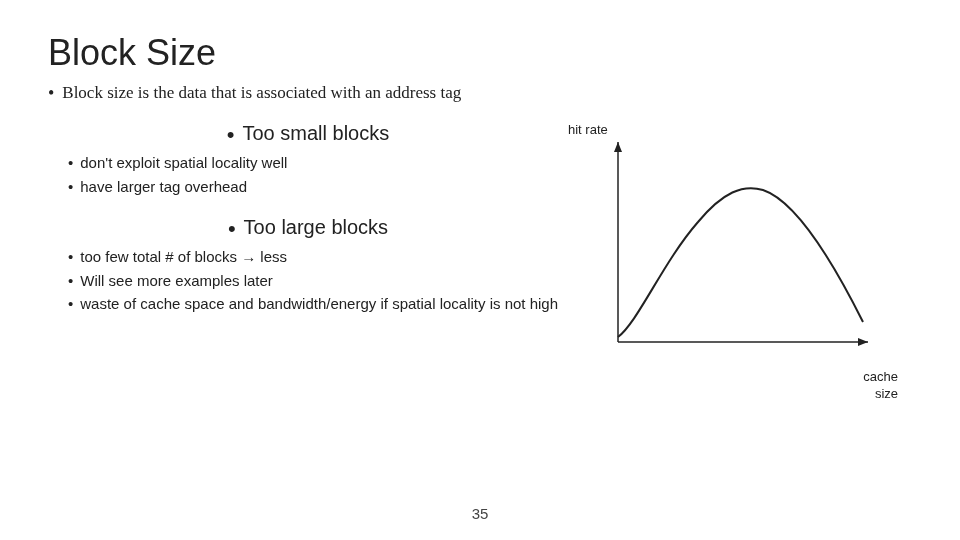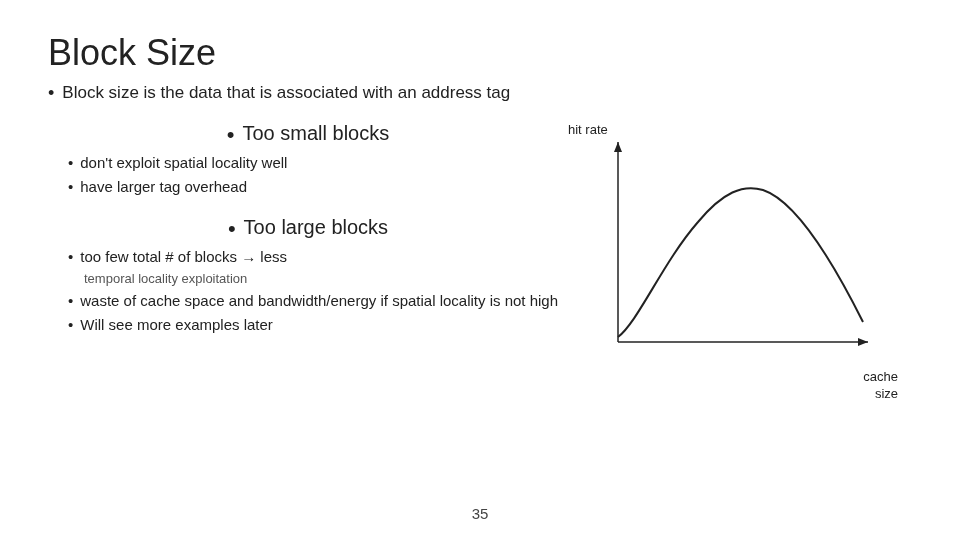--- a/index.html
+++ b/index.html
@@ -131,20 +131,21 @@
       font-size: 15px;
       color: #444;
     }
 
     .intro-bullet {
       font-size: 17px;
       color: #222;
       margin-bottom: 8px;
       display: flex;
       align-items: flex-start;
+      font-family: Liberation Serif, serif;
     }
 
     .intro-bullet::before {
       content: '•';
       margin-right: 8px;
       font-size: 18px;
       flex-shrink: 0;
     }
   </style>
 </head>
@@ -171,26 +172,25 @@
       <div class="bullet-l2">
         <span>have larger tag overhead</span>
       </div>
 
       <div class="bullet-section" style="margin-top:18px;">
         <span>Too large blocks</span>
       </div>
       <div class="bullet-l2">
         <span>too few total # of blocks → less</span>
       </div>
-      <div class="bullet-l2-small">temporal locality exploitation</div>
+      <div class="bullet-l2">
+        <span>Will see more examples later</span>
+      </div>
       <div class="bullet-l2">
         <span>waste of cache space and bandwidth/energy if spatial locality is not high</span>
-      </div>
-      <div class="bullet-l2">
-        <span>Will see more examples later</span>
       </div>
 
     </div>
 
     <div class="right-col">
       <div class="chart-wrapper">
 
         <div class="chart-label-y">hit rate</div>
 
         <svg class="chart-svg" width="270" height="230" viewBox="0 0 270 230">

